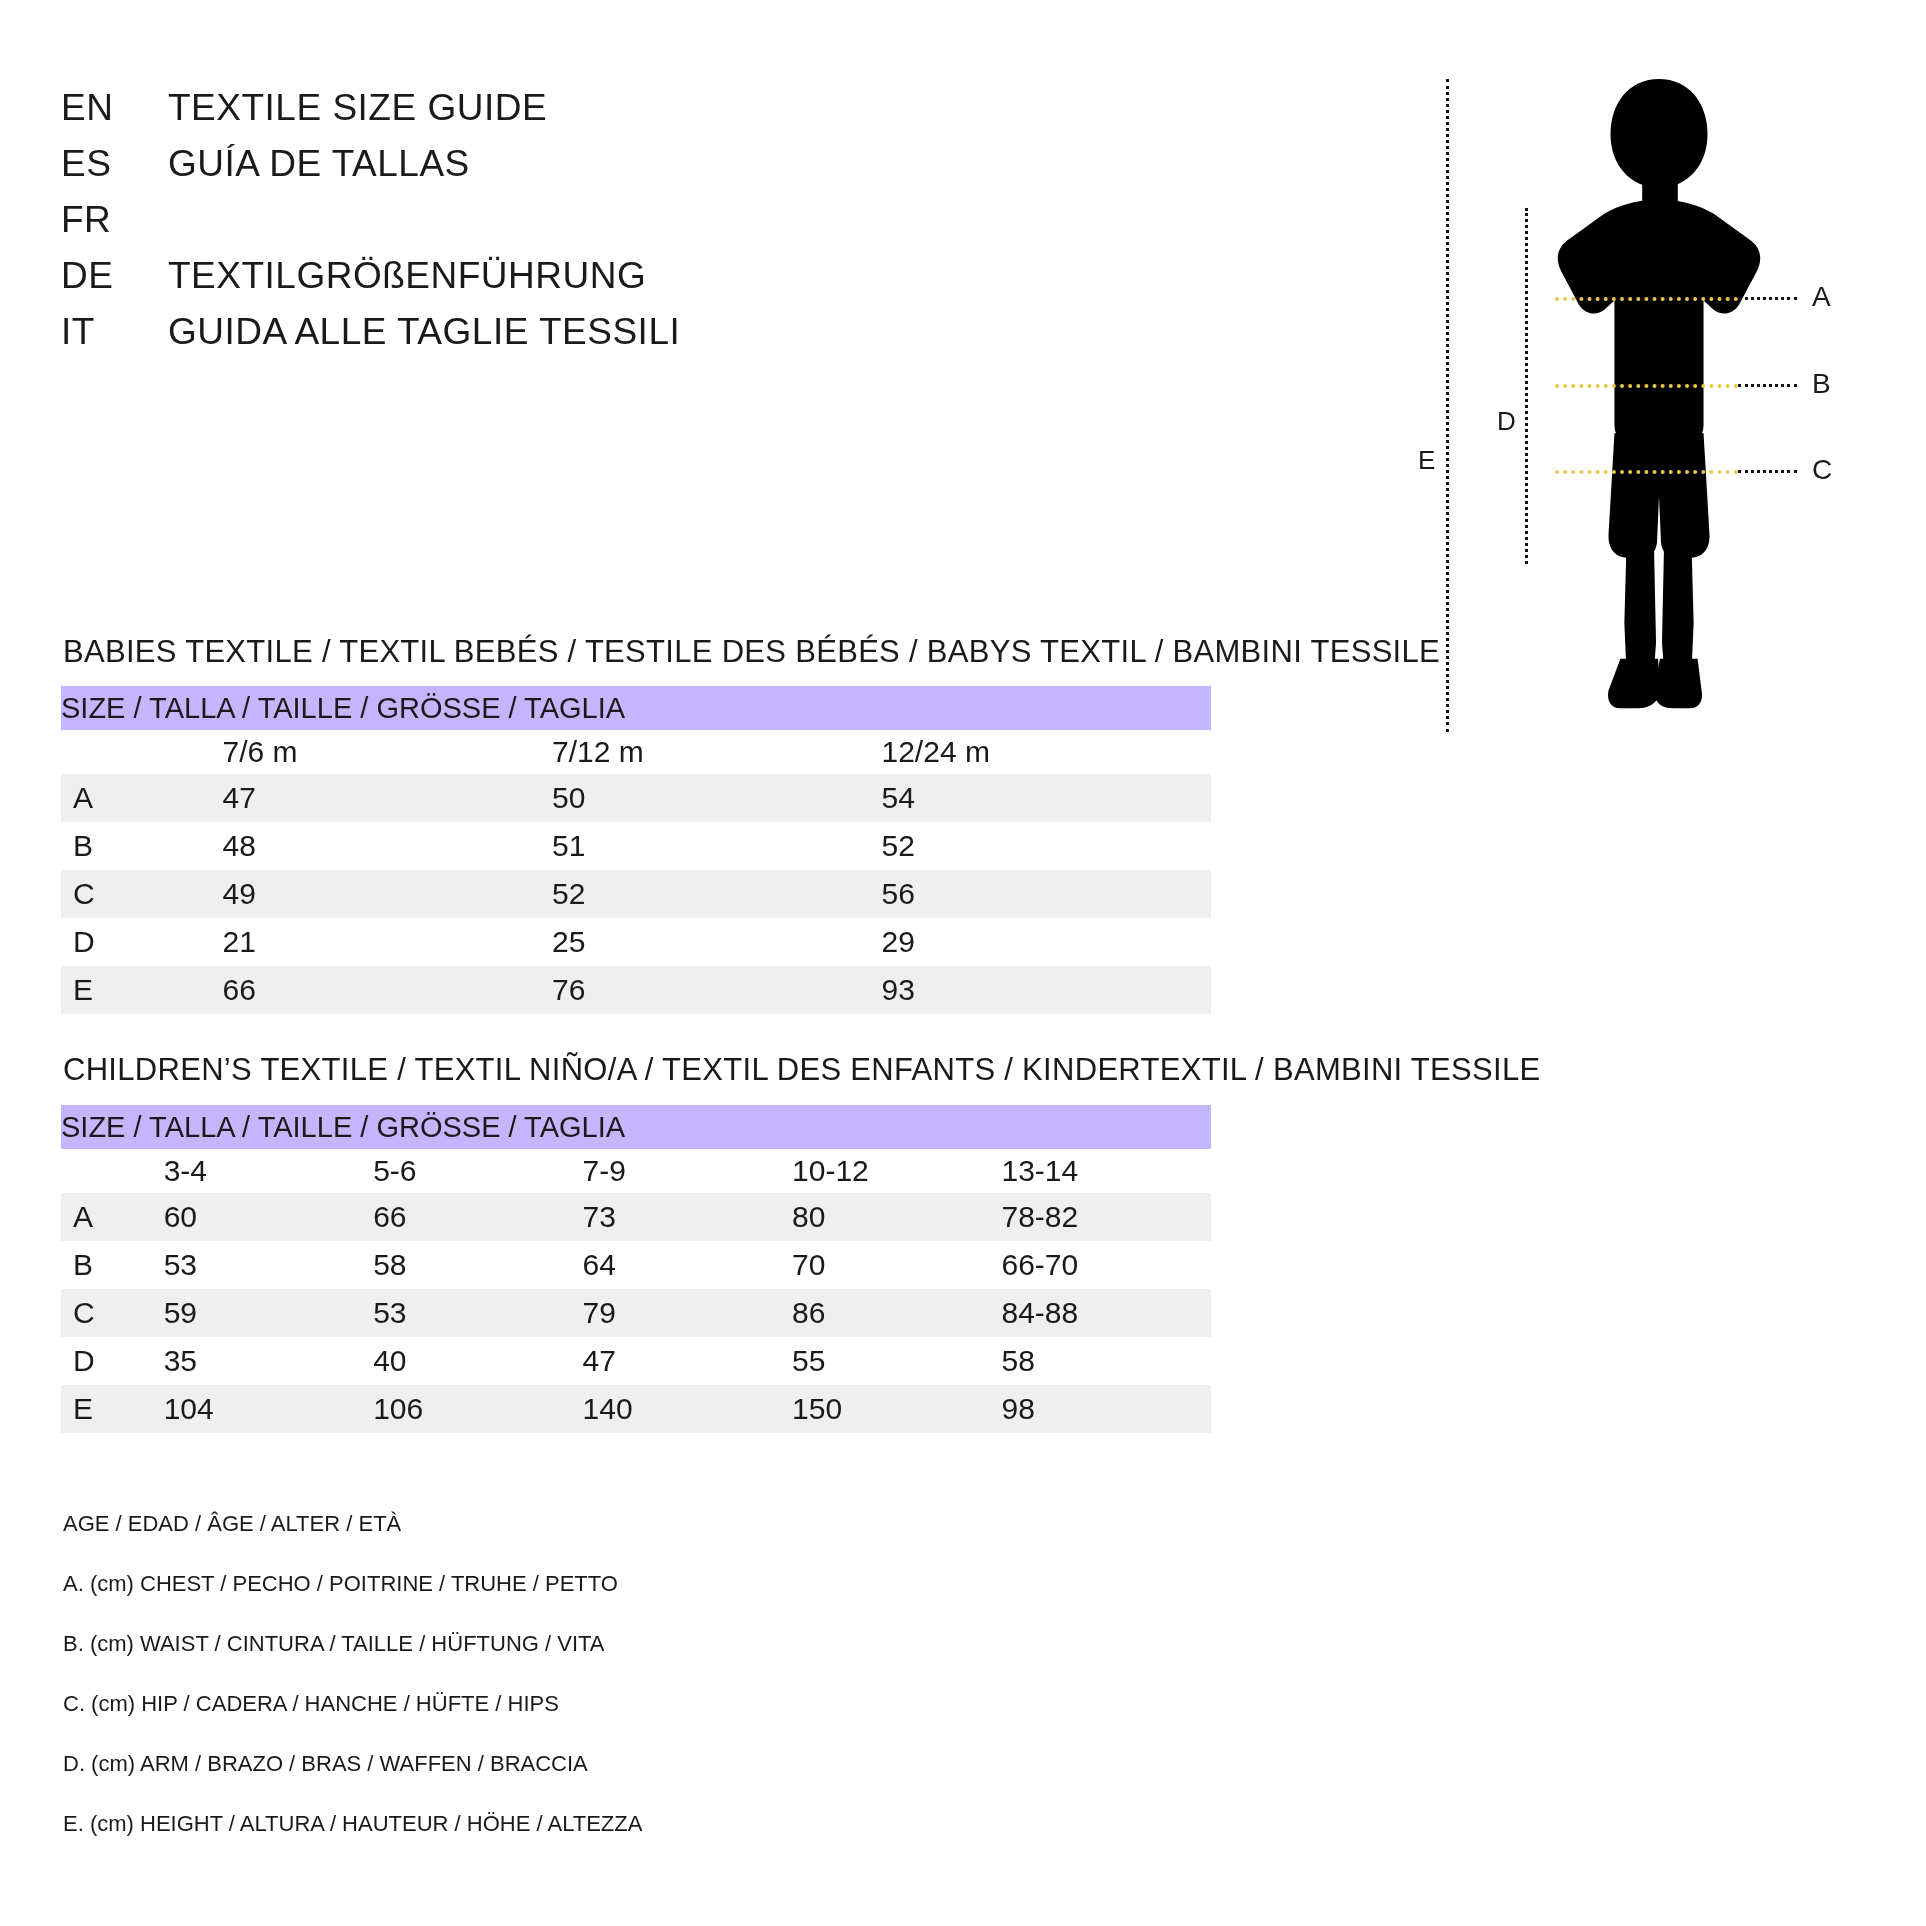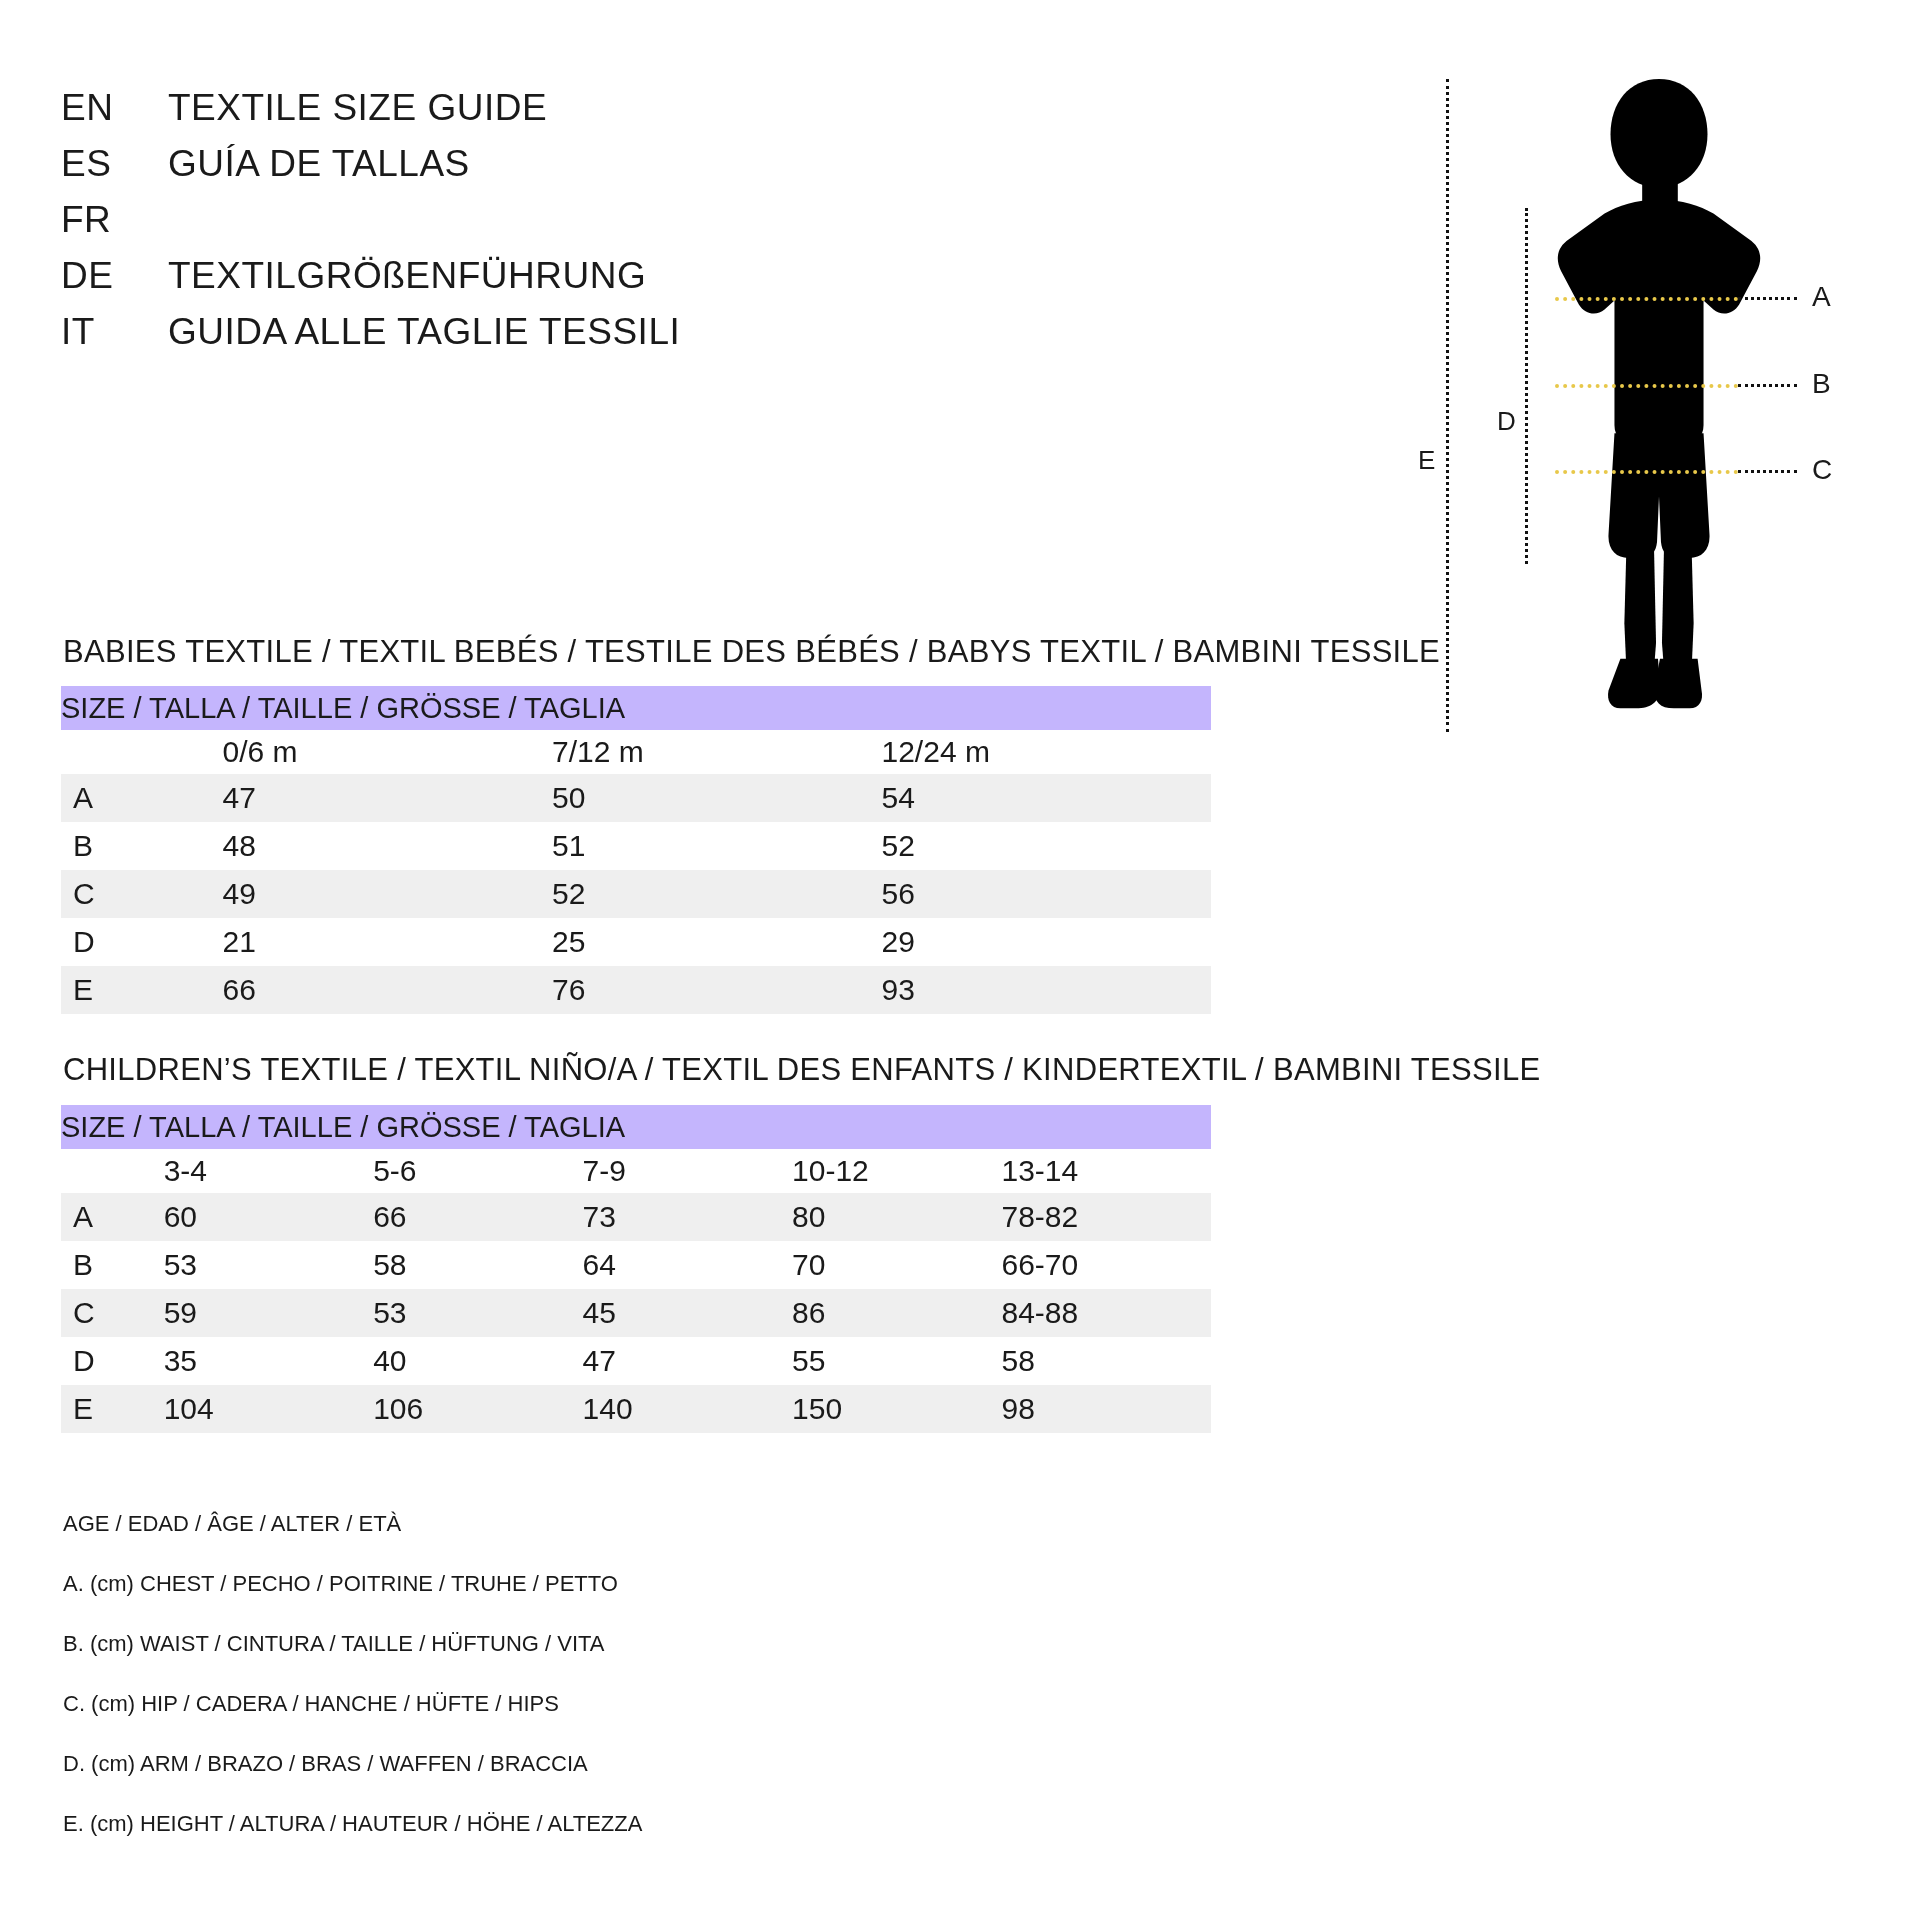--- a/index.html
+++ b/index.html
@@ -252,21 +252,21 @@
 
   <div class="section-title babies-title">BABIES TEXTILE / TEXTIL BEBÉS / TESTILE DES BÉBÉS / BABYS TEXTIL / BAMBINI TESSILE</div>
 
   <table class="size-table" id="babies-table">
     <tbody>
         <tr class="hdr-row">
       <td colspan="4">SIZE / TALLA / TAILLE / GRÖSSE / TAGLIA</td>
     </tr>
     <tr class="sub-row">
       <td class="c-label-col"></td>
-      <td class="c-val">0/6 m</td>
+      <td class="c-val">7/6 m</td>
       <td class="c-val">7/12 m</td>
       <td class="c-val">12/24 m</td>
     </tr>
     <tr class="data-row odd">
       <td class="c-label-col">A</td>
       <td class="c-val">47</td>
       <td class="c-val">50</td>
       <td class="c-val">54</td>
     </tr>
     <tr class="data-row even">
@@ -324,21 +324,21 @@
       <td class="c-val">53</td>
       <td class="c-val">58</td>
       <td class="c-val">64</td>
       <td class="c-val">70</td>
       <td class="c-val">66-70</td>
     </tr>
     <tr class="data-row odd">
       <td class="c-label-col">C</td>
       <td class="c-val">59</td>
       <td class="c-val">53</td>
-      <td class="c-val">45</td>
+      <td class="c-val">79</td>
       <td class="c-val">86</td>
       <td class="c-val">84-88</td>
     </tr>
     <tr class="data-row even">
       <td class="c-label-col">D</td>
       <td class="c-val">35</td>
       <td class="c-val">40</td>
       <td class="c-val">47</td>
       <td class="c-val">55</td>
       <td class="c-val">58</td>

